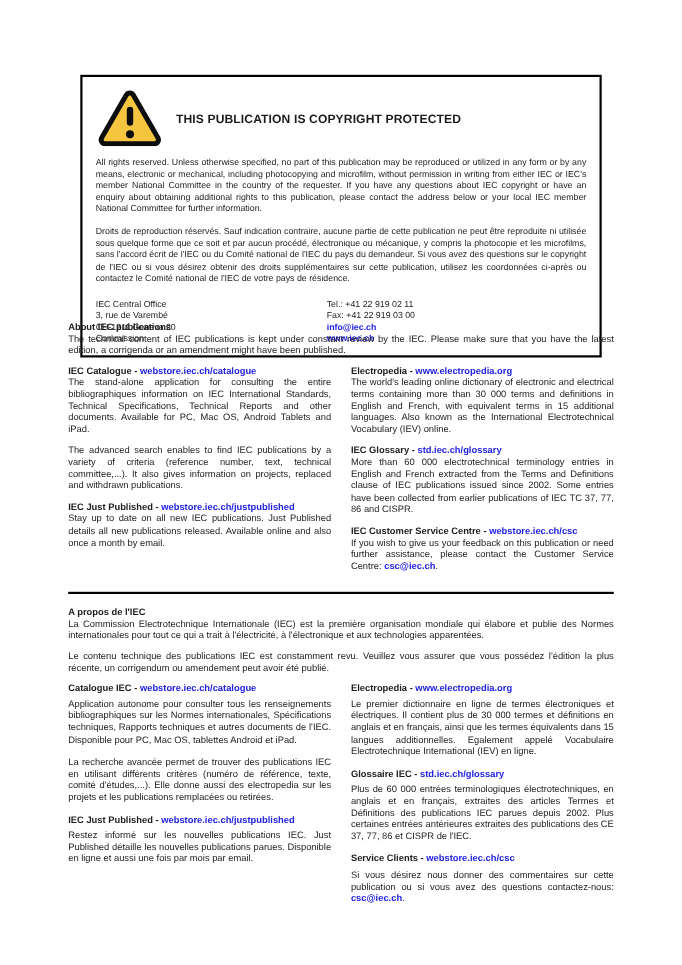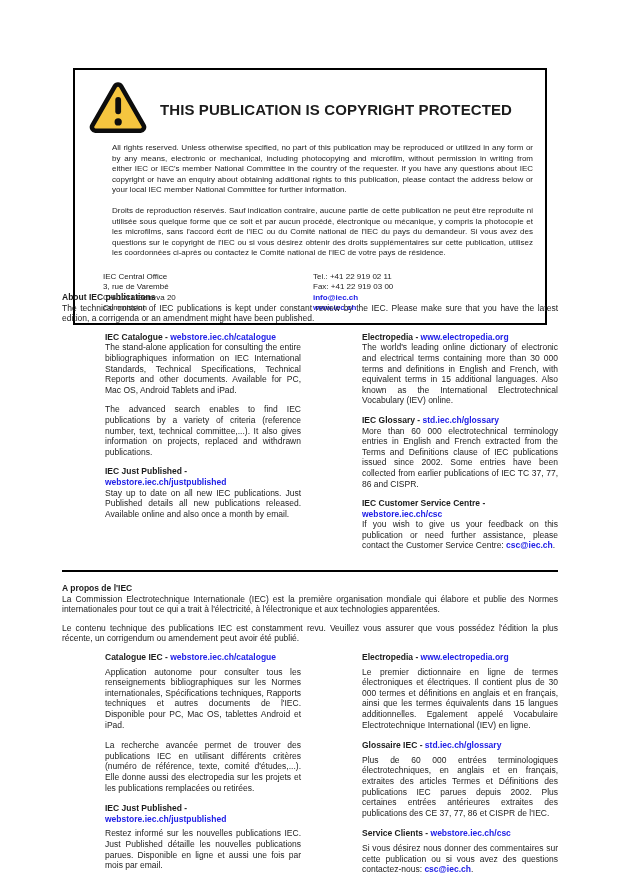--- a/index.html
+++ b/index.html
@@ -9,33 +9,33 @@
     width:620px; height:877px; position:relative; overflow:hidden;
     font-family:"Liberation Sans", sans-serif; color:var(--text);
   }
   .copybox {
     position:absolute; left:73px; top:68px; width:474px;
     border:2px solid #000; padding:11px 12px 9px 12px;
   }
   .copybox-header { display:flex; align-items:center; gap:13px; margin-left:2px; }
   .warn-icon { flex:0 0 auto; width:58px; height:52px; }
   .copy-titles { display:flex; flex-direction:column; gap:6px; padding-top:4px; }
-  .copy-title { font-size:15px; font-weight:bold; letter-spacing:0.1px; }
+  .copy-title { font-size:11px; font-weight:bold; letter-spacing:0.1px; }
   .notice {
-    font-size:8px; line-height:10.6px; text-align:justify; margin-top:10px;margin-left:25px;
+    font-size:8px; line-height:10.6px; text-align:justify; margin-top:10px;
   }
   .contact { display:flex; margin-top:13px; font-size:8px; line-height:10.4px; }
   .contact-address { width:210px; flex:0 0 auto; }
-  .contact-lines div { white-space:nowrap;margin-left:16px; }
+  .contact-lines div { white-space:nowrap; }
   a.lnk { color:var(--link); text-decoration:none; cursor:pointer;font-weight:bold; }
   .lower { position:absolute; left:62px; top:292px; width:496px; }
   .sec-h { font-size:8.5px; font-weight:bold; line-height:10.6px; }
   .sec-b { font-size:8.5px; line-height:10.6px; text-align:justify; margin-bottom:8px; }
   .cols { display:flex; gap:18px; margin-top:2px; }
-  .col { flex:1 1 0; min-width:0;margin-left:43px; }
+  .col { flex:1 1 0; min-width:0; }
   .res-item { margin-bottom:9px; }
   .res-head { font-size:8.5px; font-weight:bold; line-height:10.6px; }
   .res-head a.lnk { font-weight:bold; }
   .res-body { font-size:8.5px; line-height:10.6px; text-align:justify; }
   .fr .res-head { margin-bottom:4px; }
   .fr .res-item { margin-bottom:10px; }
   .divider { border:none; border-top:2px solid #000; margin:10px 0 11px 0; }
 </style>
 </head>
 <body>

